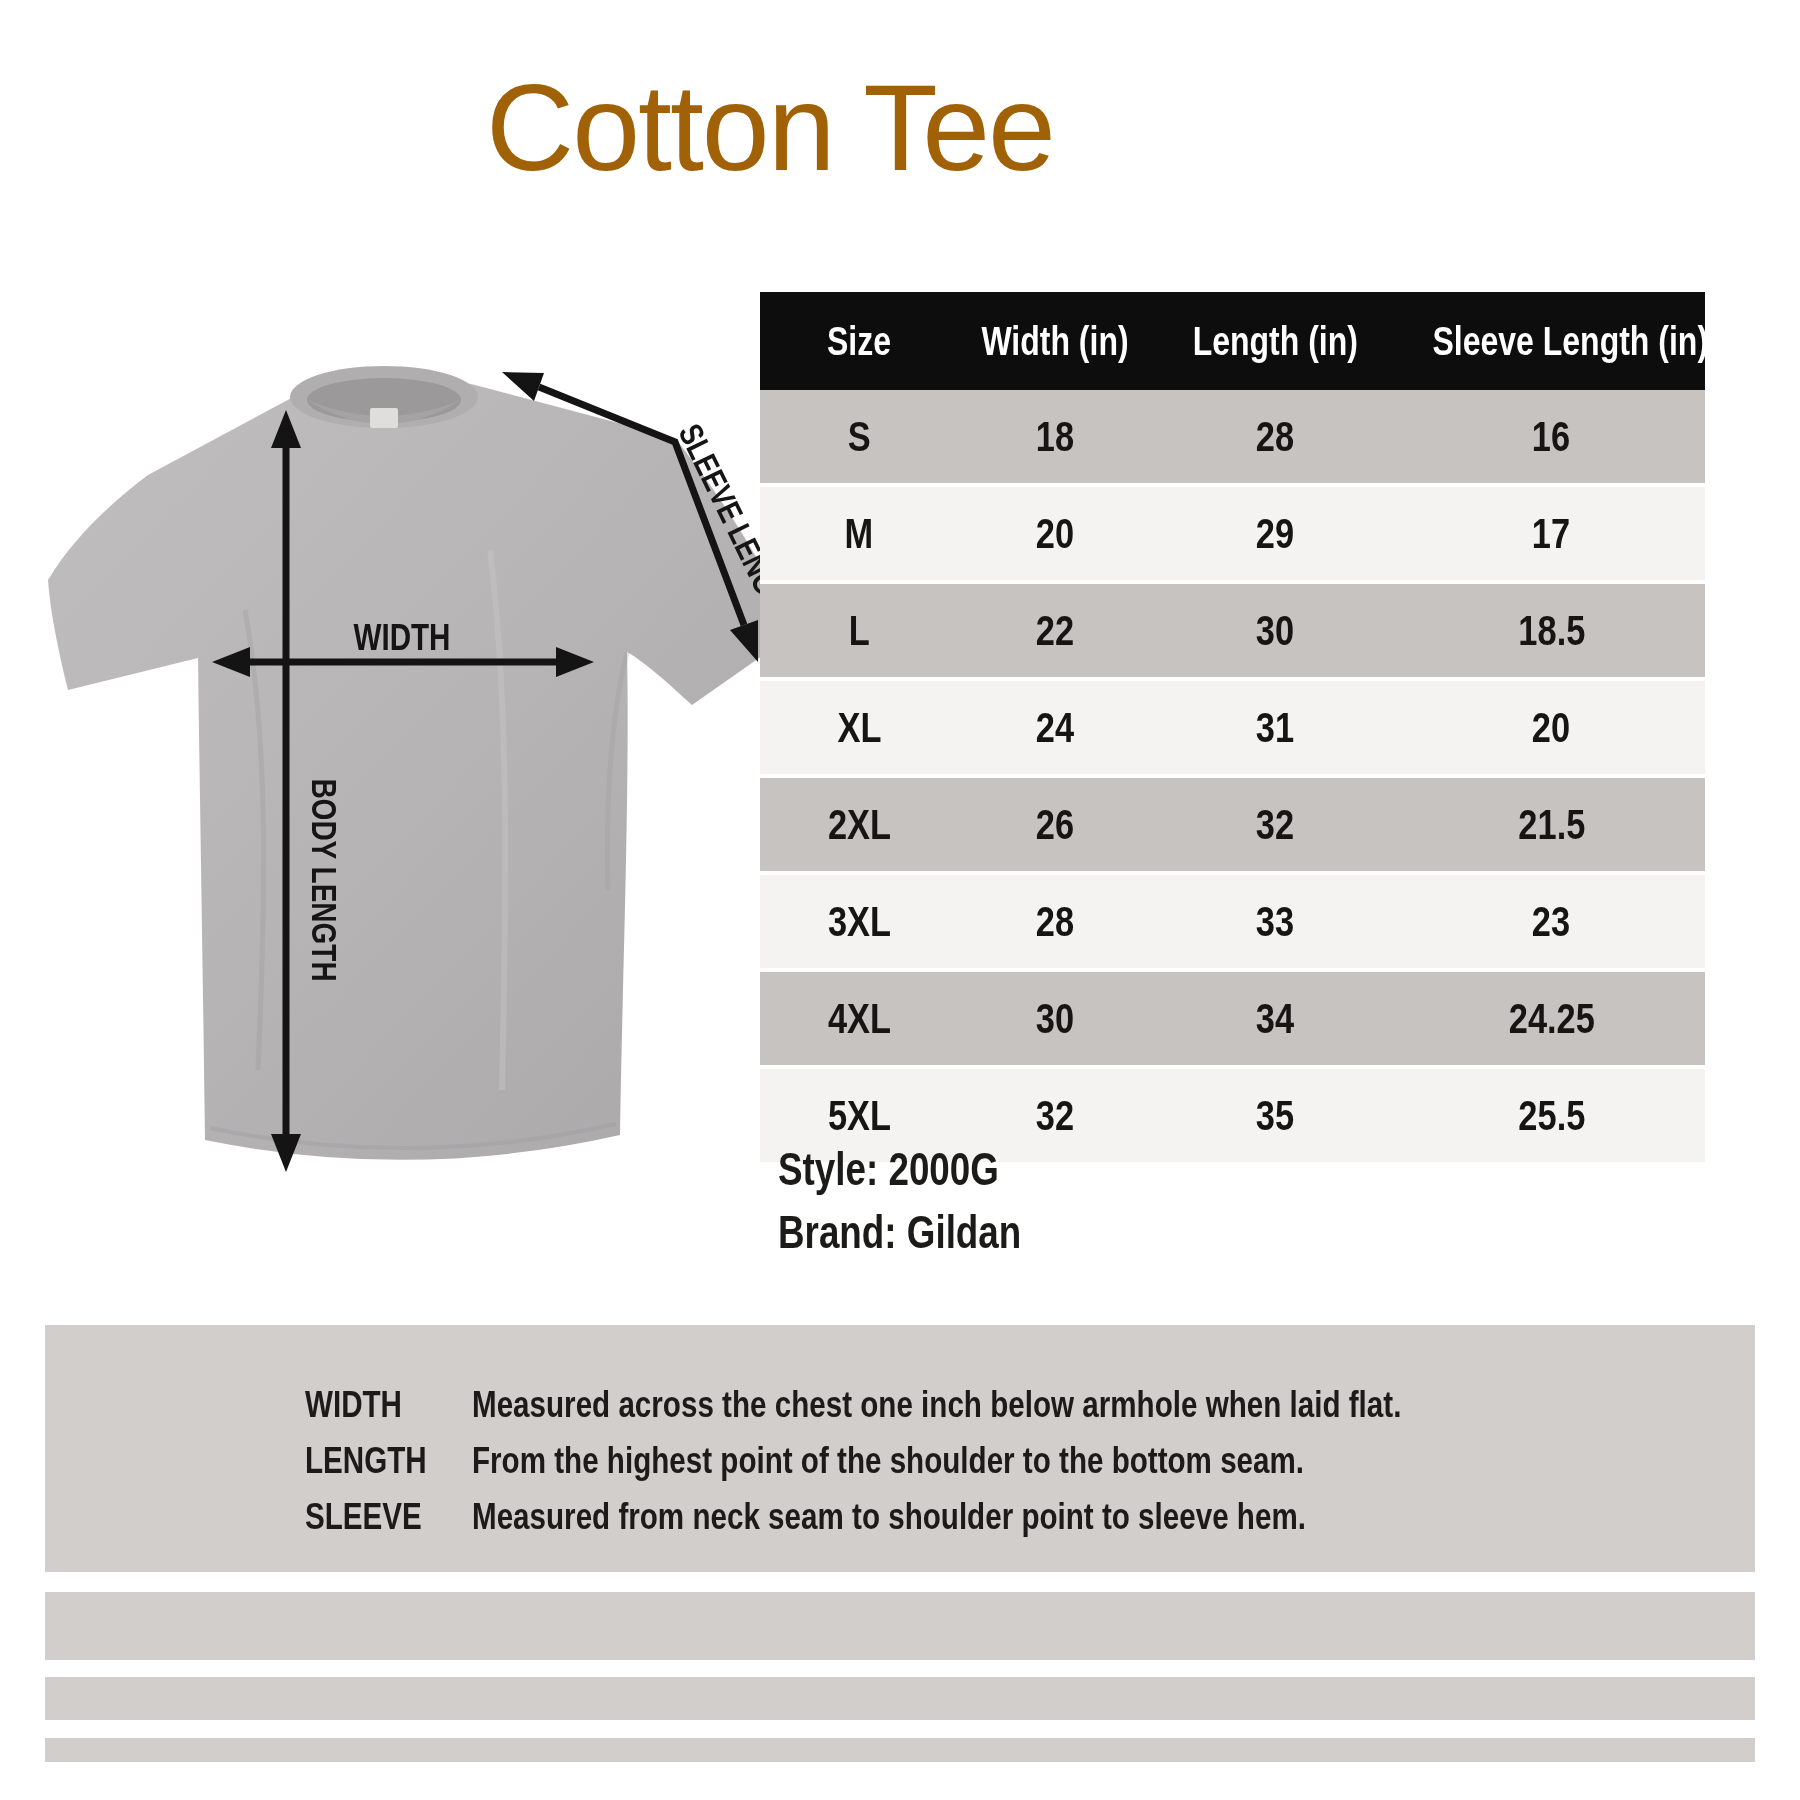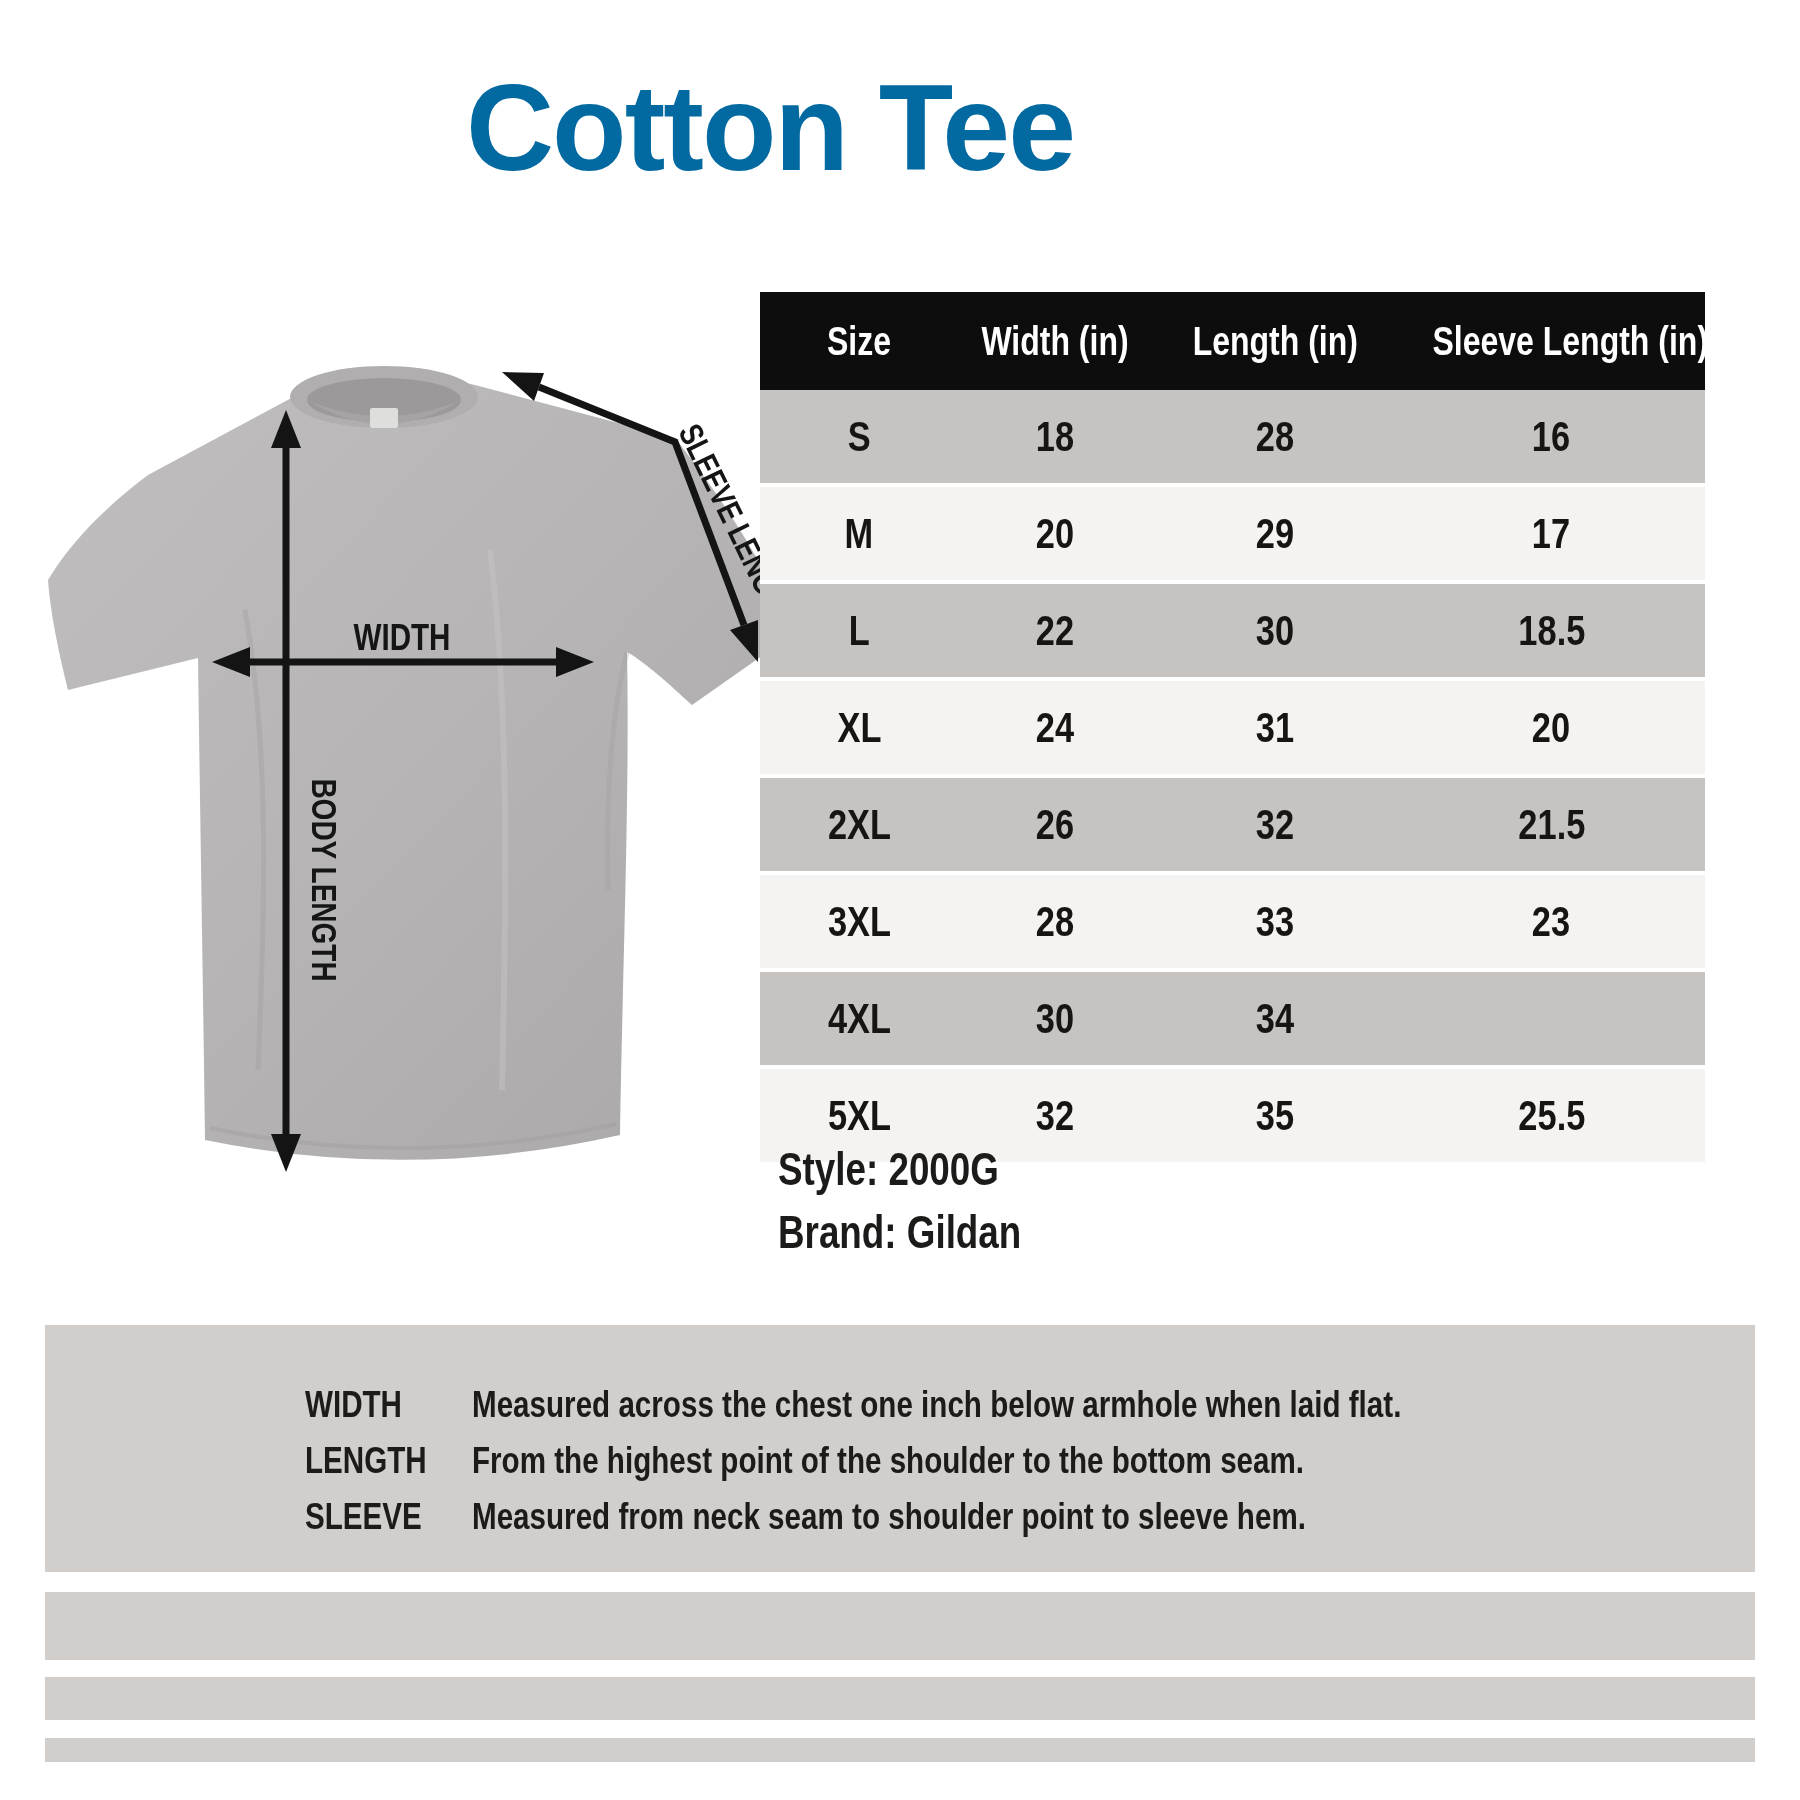--- a/index.html
+++ b/index.html
@@ -1,21 +1,21 @@
 <!DOCTYPE html>
 <html><head>
 <meta charset="utf-8">
 <style>
   html,body{margin:0;padding:0;width:1800px;height:1800px;background:#ffffff;
     font-family:"Liberation Sans",sans-serif;color:#191919;position:relative;overflow:hidden;}
   .cnd{display:inline-block;transform:scaleX(0.8);transform-origin:50% 50%;white-space:nowrap;}
   .cndL{display:inline-block;transform:scaleX(0.8);transform-origin:0 50%;white-space:nowrap;}
 
   .title{position:absolute;left:270px;top:58px;width:1000px;text-align:center;
-    font-size:122px;font-weight:bold;letter-spacing:-2px;color:#0369a1;}
+    font-size:122px;font-weight:normal;letter-spacing:-2px;color:#a16207;}
 
   .shirt-wrap{position:absolute;left:20px;top:290px;width:800px;height:900px;}
 
   .size-table{position:absolute;left:760px;top:292px;width:945px;}
   .thead{height:98px;background:#0d0d0d;display:flex;align-items:center;}
   .thead .c{color:#ffffff;font-size:40px;font-weight:bold;}
   .trow{height:97px;display:flex;align-items:center;box-sizing:border-box;
     border-bottom:4px solid #ffffff;font-size:43px;font-weight:bold;color:#161514;}
   .alt-0{background:#c7c3c0;}
   .alt-1{background:#f4f3f1;}
@@ -147,20 +147,21 @@
       <div class="trow alt-1">
       <div class="c c0"><span class="cnd">3XL</span></div>
       <div class="c c1"><span class="cnd">28</span></div>
       <div class="c c2"><span class="cnd">33</span></div>
       <div class="c c3"><span class="cnd">23</span></div>
     </div>
       <div class="trow alt-0">
       <div class="c c0"><span class="cnd">4XL</span></div>
       <div class="c c1"><span class="cnd">30</span></div>
       <div class="c c2"><span class="cnd">34</span></div>
+      <div class="c c3"><span class="cnd">24.25</span></div>
     </div>
       <div class="trow alt-1">
       <div class="c c0"><span class="cnd">5XL</span></div>
       <div class="c c1"><span class="cnd">32</span></div>
       <div class="c c2"><span class="cnd">35</span></div>
       <div class="c c3"><span class="cnd">25.5</span></div>
     </div>
     </div>
 </div>
 

